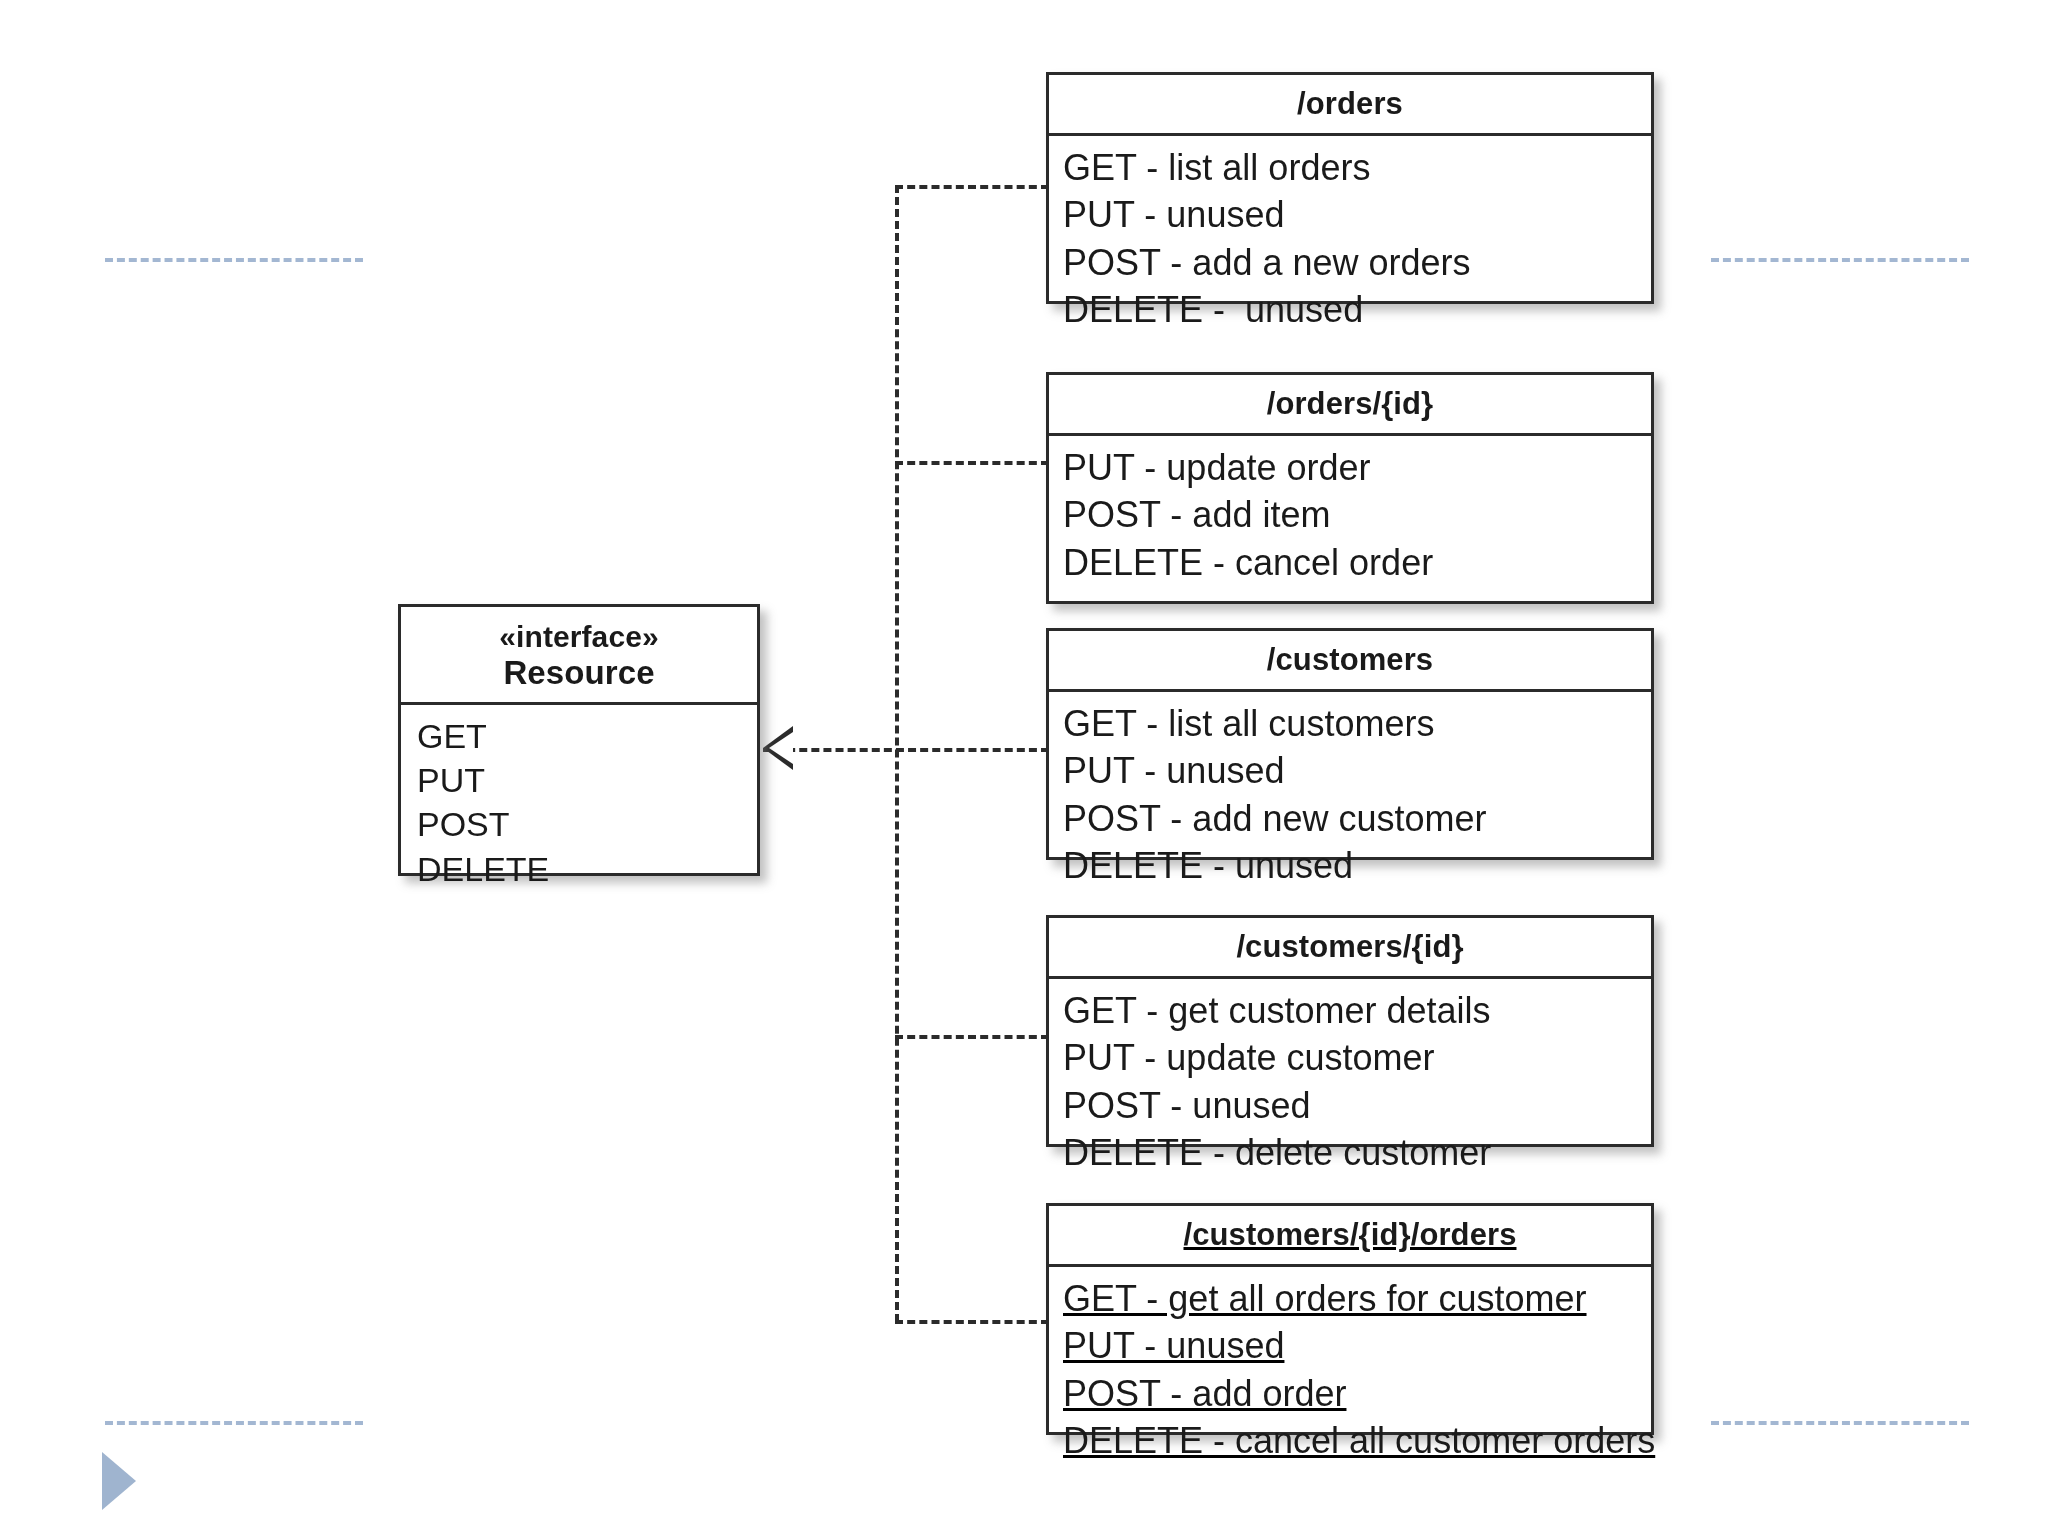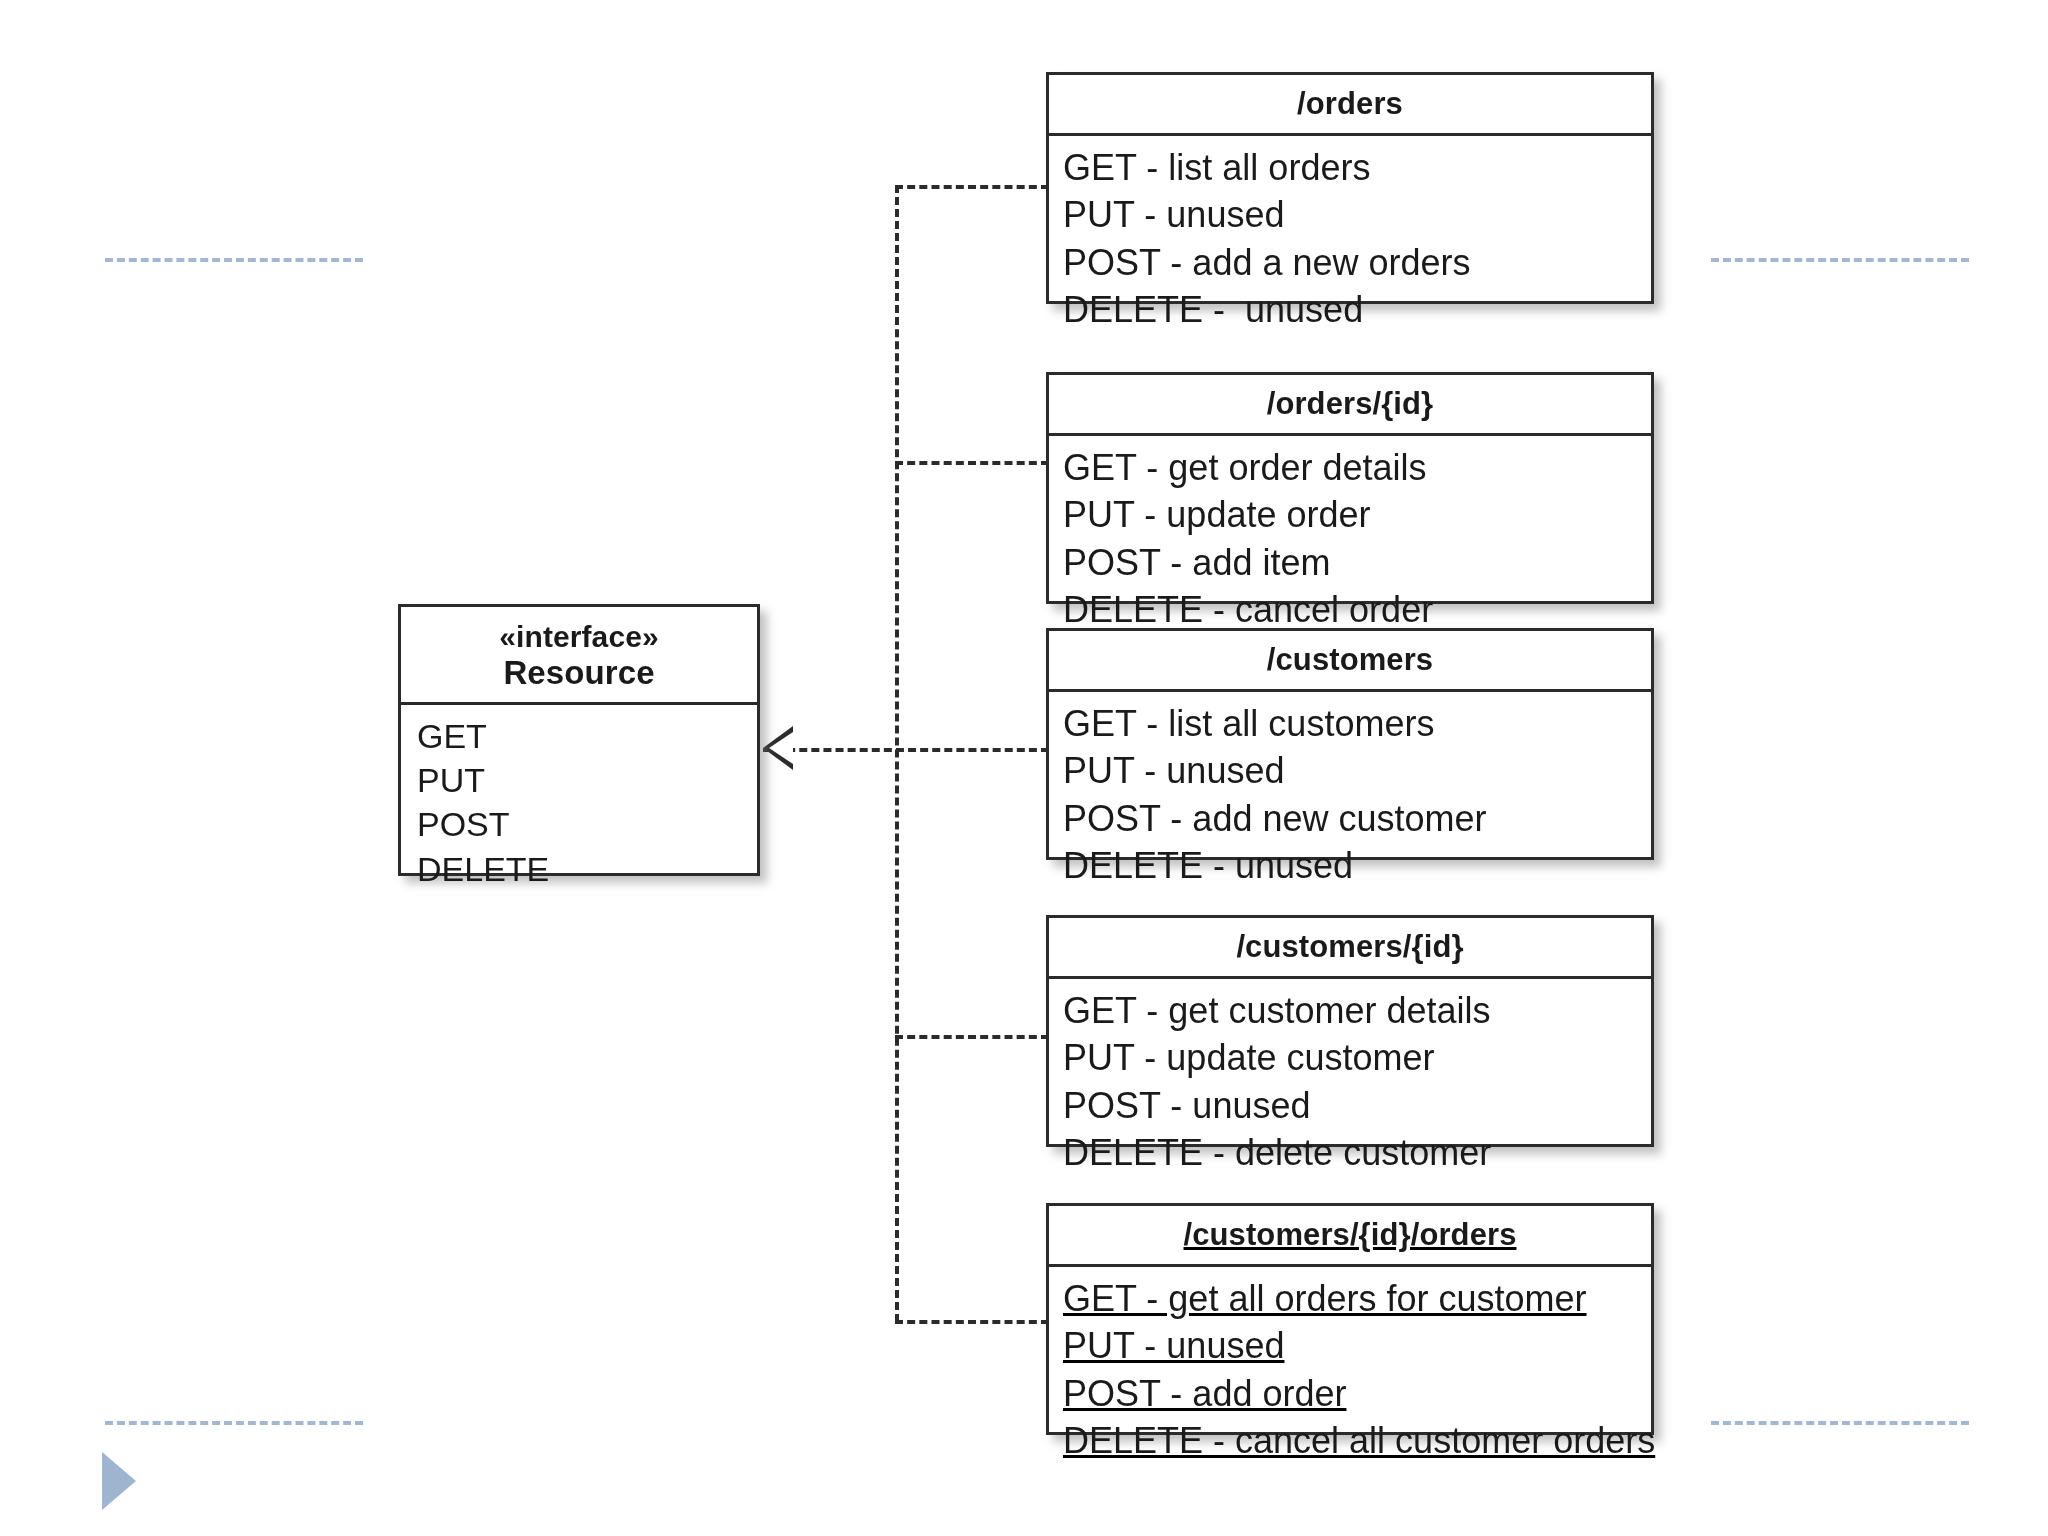--- a/index.html
+++ b/index.html
@@ -176,21 +176,20 @@
       <div class="uml-row">GET - list all orders</div>
       <div class="uml-row">PUT - unused</div>
       <div class="uml-row">POST - add a new orders</div>
       <div class="uml-row">DELETE -  unused</div>
     </div>
   </div>
 
   <div class="uml-box endpoint-box" style="left:1046px; top:348px; width:608px; height:232px;margin-top:24px;">
     <div class="uml-header">/orders/{id}</div>
     <div class="uml-body">
-      <div class="uml-row">GET - get order details</div>
       <div class="uml-row">PUT - update order</div>
       <div class="uml-row">POST - add item</div>
       <div class="uml-row">DELETE - cancel order</div>
     </div>
   </div>
 
   <div class="uml-box endpoint-box" style="left:1046px; top:628px; width:608px; height:232px;">
     <div class="uml-header">/customers</div>
     <div class="uml-body">
       <div class="uml-row">GET - list all customers</div>

